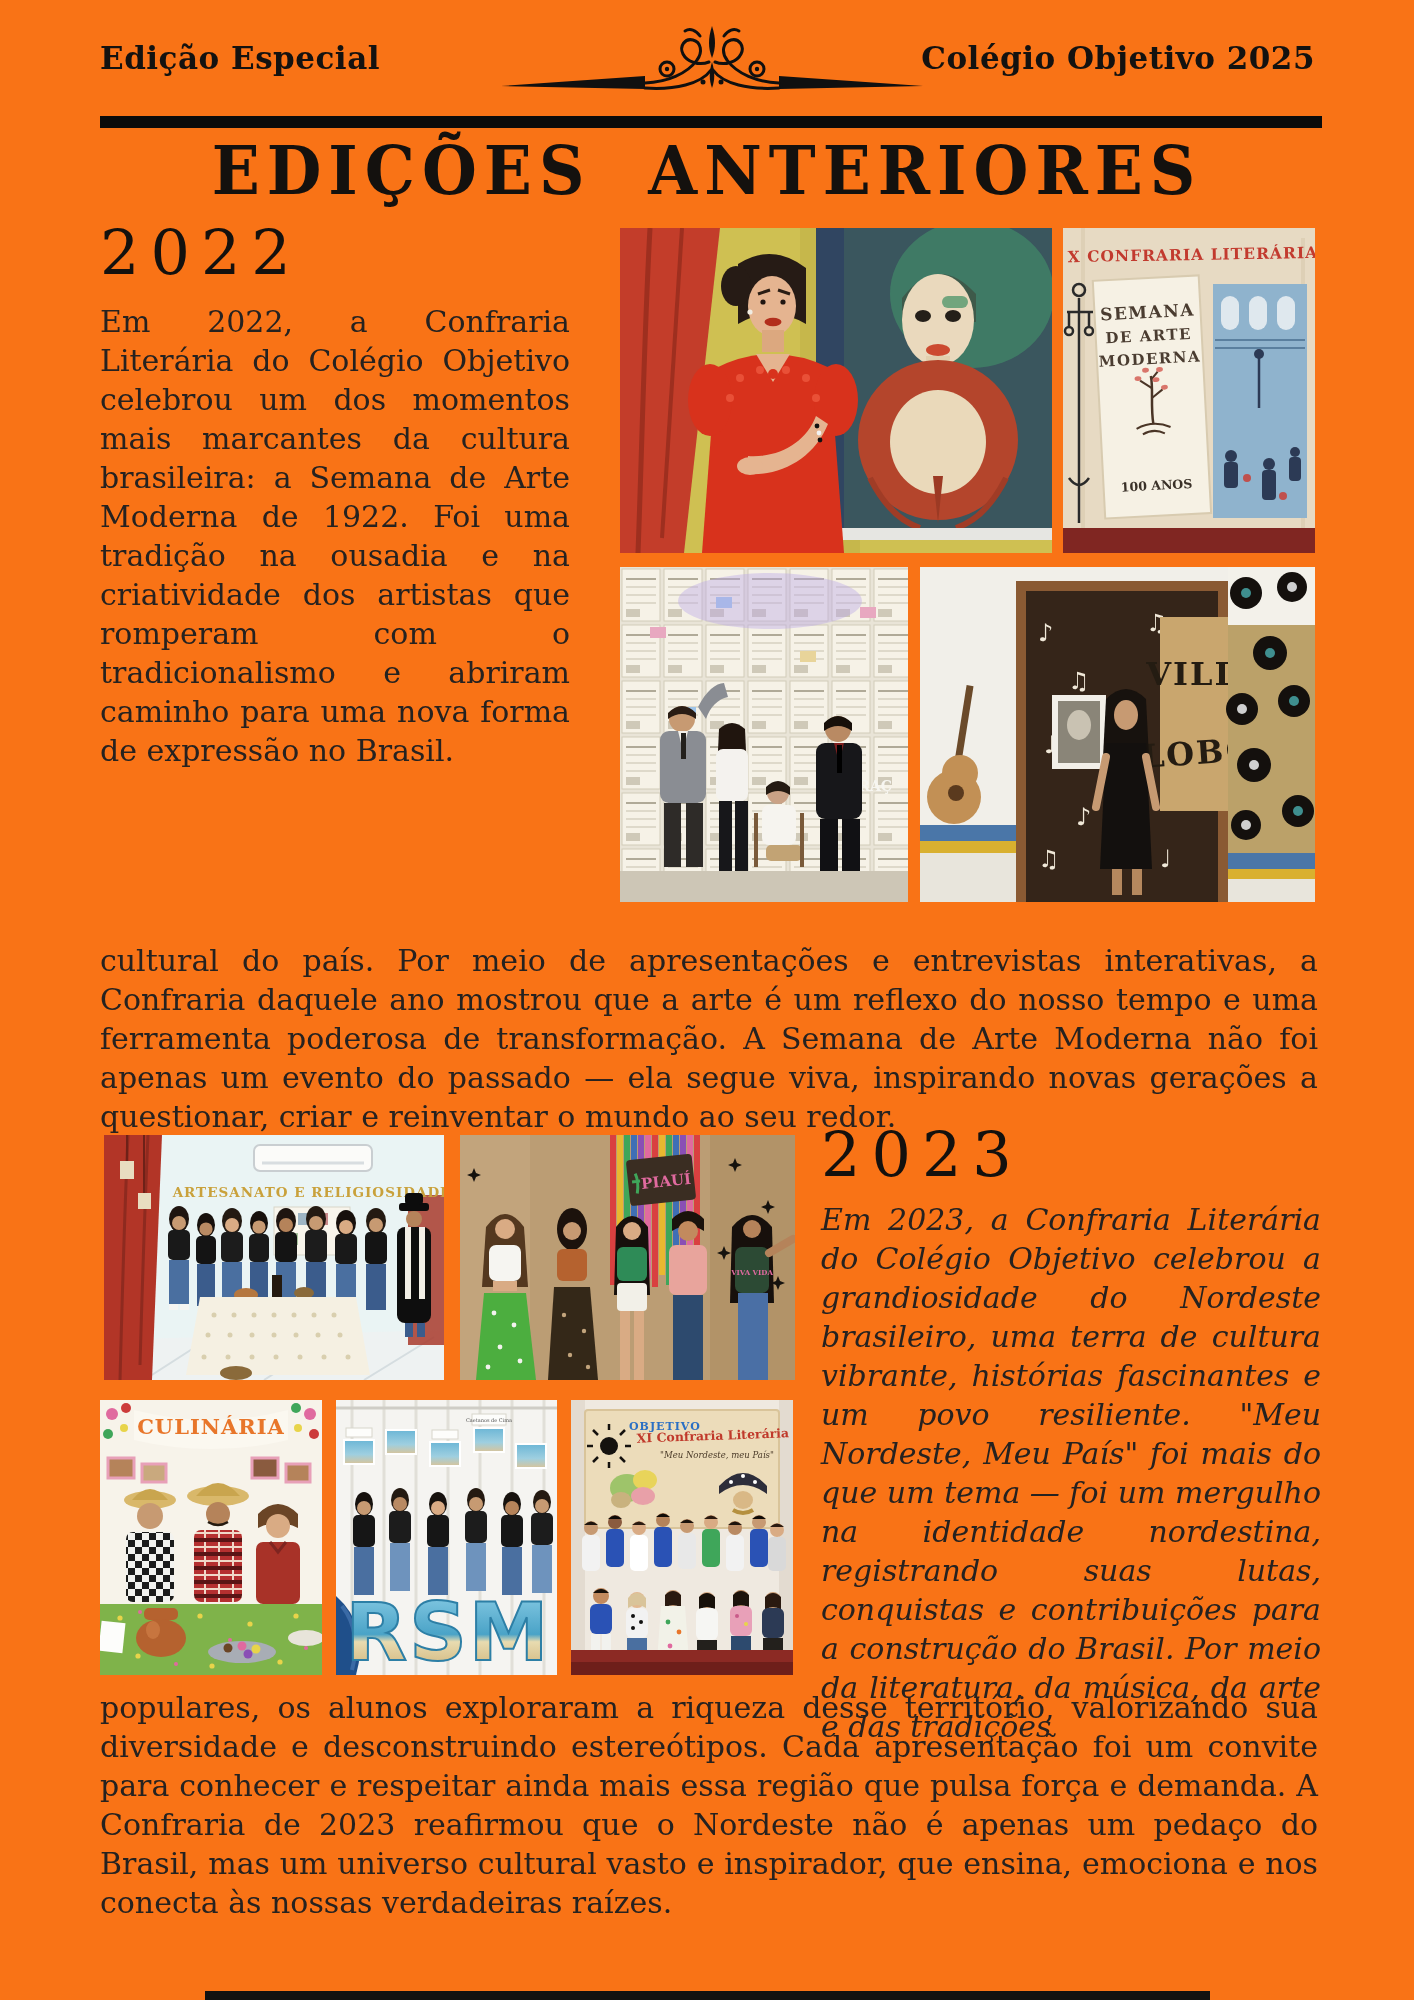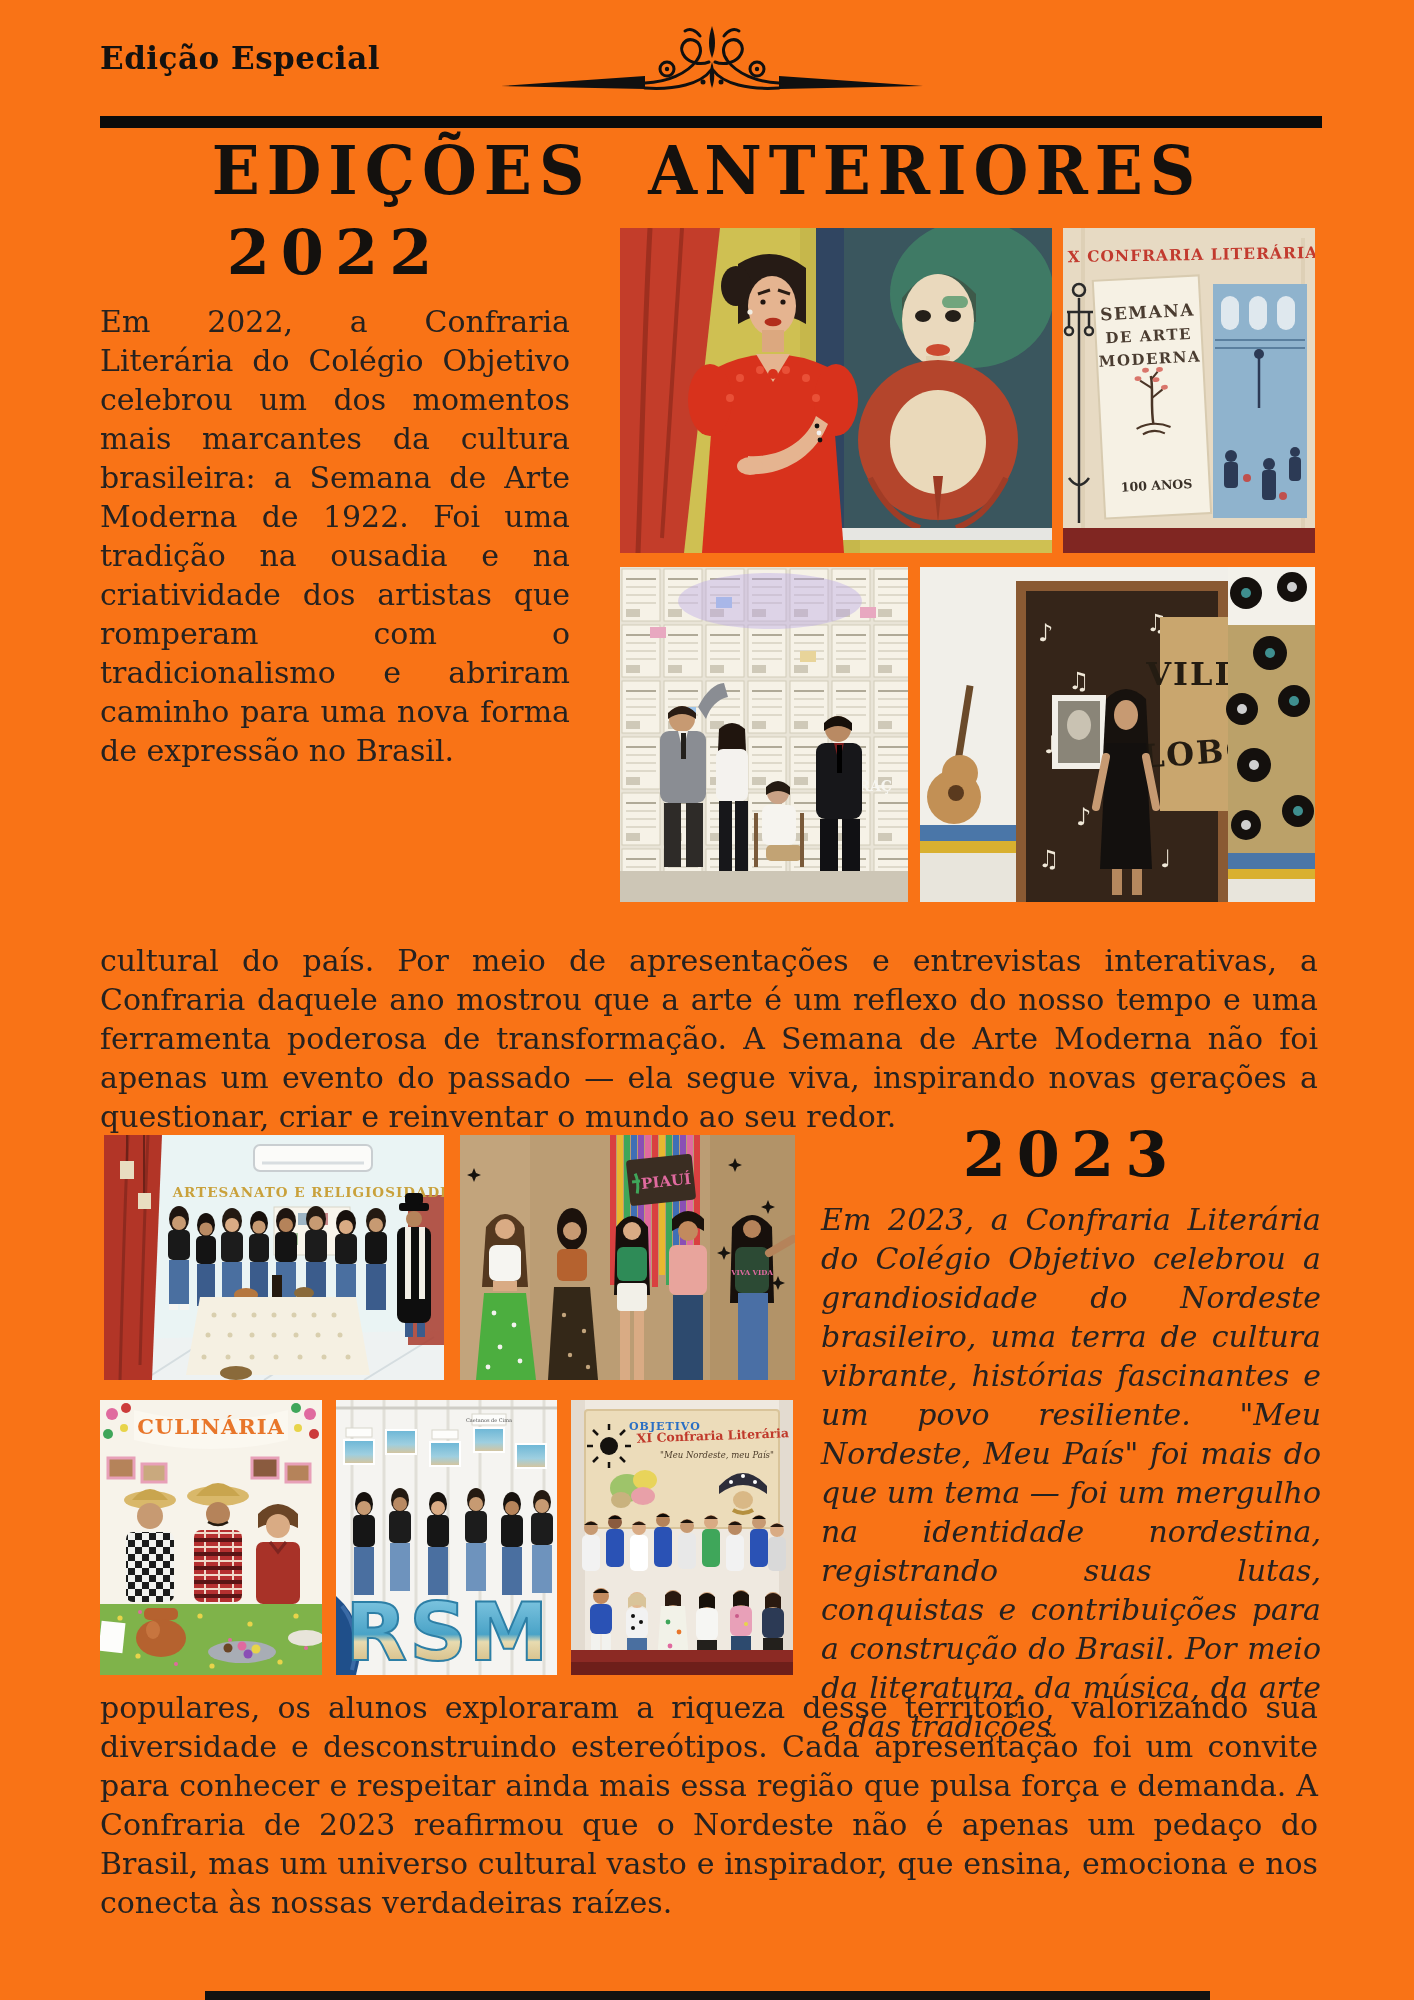--- a/index.html
+++ b/index.html
@@ -6,21 +6,21 @@
   #page{position:relative;width:1414px;height:2000px;margin:0 auto;background:#f97316;
         font-family:"DejaVu Serif",serif;color:#24211e;overflow:hidden;}
   .abs{position:absolute;}
   .mast{top:40px;font-size:31px;font-weight:700;letter-spacing:.5px;color:#141210;}
   #mast-left{left:100px;}
   #mast-right{right:99px;}
   #ornament{left:497px;top:22px;width:430px;height:86px;}
   #rule{left:100px;top:116px;width:1222px;height:12px;background:#0c0b0a;}
   #page-title{left:0;top:134px;width:100%;text-align:center;font-size:63px;font-weight:700;
               letter-spacing:7px;word-spacing:28px;color:#14110e;transform:scaleY(1.06);}
-  .year{font-size:62px;font-weight:700;letter-spacing:11px;color:#14110e;text-align:center;}
+  .year{font-size:62px;font-weight:400;letter-spacing:11px;color:#14110e;}
   #year-2022{left:100px;top:216px;width:470px;}
   #year-2023{left:821px;top:1118px;width:500px;}
   .body-txt{font-size:30px;line-height:39px;text-align:justify;color:#262220;}
   .body-txt p{margin:0;}
   #col-2022{left:100px;top:302px;width:470px;}
   #wide-2022{left:100px;top:941px;width:1218px;}
   #col-2023{left:821px;top:1200px;width:500px;font-style:italic;}
   #wide-2023{left:100px;top:1688px;width:1218px;}
   figure{position:absolute;margin:0;overflow:hidden;background:#ddd;}
   figure svg{display:block;width:100%;height:100%;}
@@ -53,20 +53,21 @@
       </g>
       <g fill="#101010">
         <circle cx="170" cy="47" r="2.2"></circle>
           <circle cx="260" cy="47" r="2.2"></circle>
         <circle cx="206" cy="60" r="2.5"></circle>
           <circle cx="224" cy="60" r="2.5"></circle>
       </g>
     </svg>
   </div>
 
+  <div class="abs mast" id="mast-right">Colégio Objetivo 2025</div>
 
   <div class="abs" id="rule"></div>
 
   <div class="abs" id="page-title">EDIÇÕES ANTERIORES</div>
 
   <div class="abs year" id="year-2022">2022</div>
 
   <div class="abs body-txt" id="col-2022">
     <p>Em 2022, a Confraria Literária do Colégio Objetivo celebrou um dos momentos mais marcantes da cultura brasileira: a Semana de Arte Moderna de 1922. Foi uma tradição na ousadia e na criatividade dos artistas que romperam com o tradicionalismo e abriram caminho para uma nova forma de expressão no Brasil.</p>
   </div>

